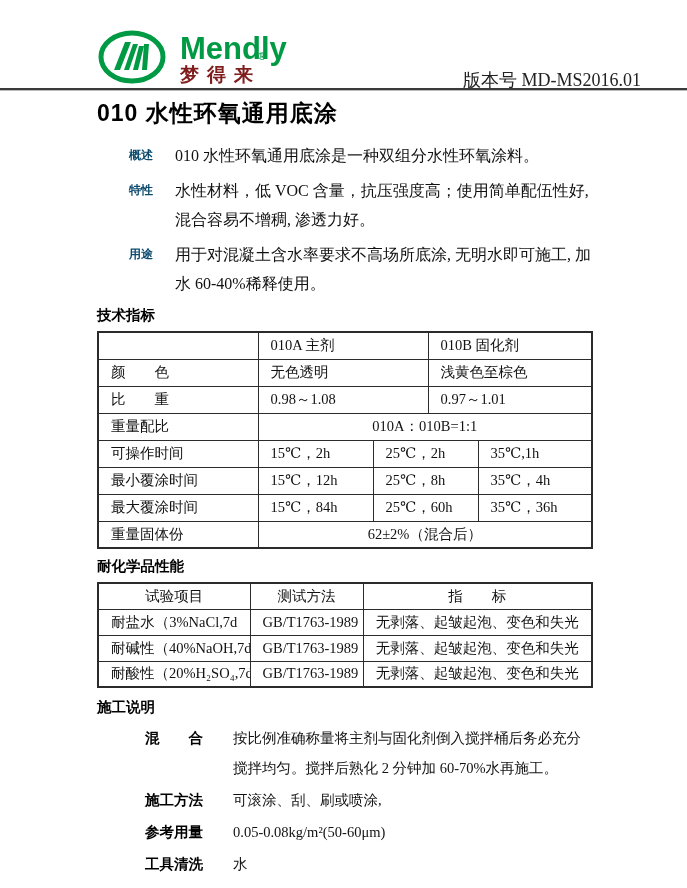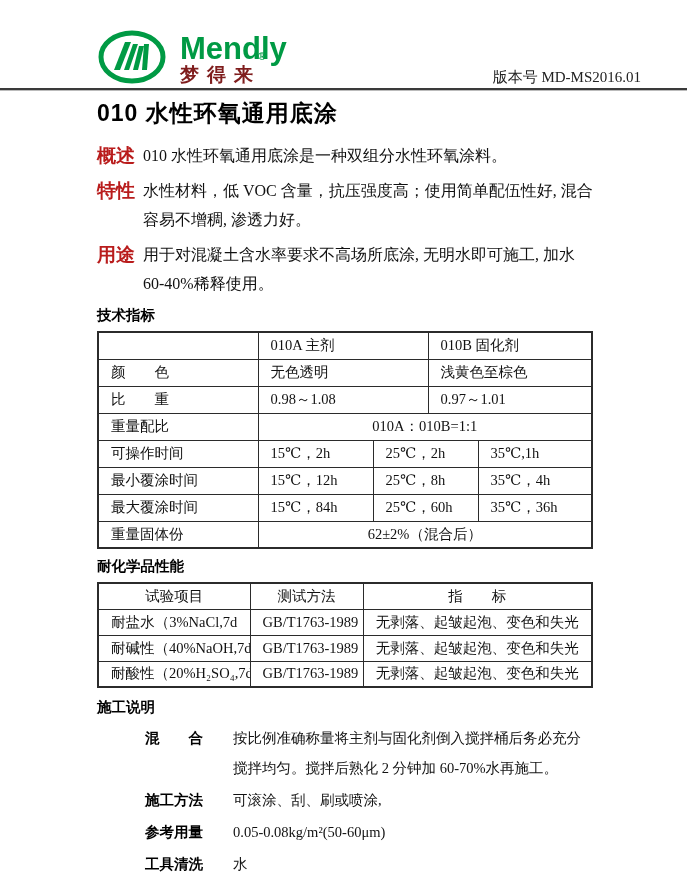--- a/index.html
+++ b/index.html
@@ -15,32 +15,32 @@
   .header { position:relative; height:90px; }
   .logo { position:absolute; left:98px; top:26px; display:flex; align-items:flex-start; }
   .logo-mark { width:72px; height:58px; position:relative; }
   .reg { position:absolute; left:160px; top:24px; color:#009a44; font-size:11px;
          font-family:"Liberation Sans",sans-serif; font-weight:bold; }
   .logo-text { margin-left:10px; margin-top:8px; }
   .brand-en { color:#009a44; font-family:"Liberation Sans",sans-serif; font-weight:bold;
               font-size:31px; line-height:30px; letter-spacing:0px; }
   .brand-cn { color:#7f1d1d; font-family:Liberation Sans, sans-serif; font-weight:bold;
               font-size:19px; letter-spacing:8px; line-height:22px; }
-  .version { position:absolute; right:46px; top:68px; font-size:15px; color:#222; }
+  .version { position:absolute; right:46px; top:68px; font-size:18px; color:#222; }
   .hrule { position:absolute; left:0; top:88px; width:687px; height:3px;
            background:#3a3a3a; border-bottom:1px solid #bbb; }
 
   
   .content { position:absolute; left:97px; top:98px; width:496px; }
   .doc-title { font-family:"Liberation Sans","DejaVu Sans",sans-serif; font-weight:bold;
                font-size:23px; color:#000; letter-spacing:1px; margin-bottom:12px; }
 
   .def-row { display:flex; margin-bottom:6px; }
   .def-label { flex:0 0 46px; font-family:"Liberation Sans",sans-serif; font-weight:bold;
-               font-size:19px; line-height:29px; color:#b91c1c; }
+               font-size:12px; line-height:29px; color:#0c4a6e;margin-left:32px; }
   .def-text { flex:1; font-size:16px; line-height:29px; color:#111; }
 
   .sec-heading { font-family:"Liberation Sans",sans-serif; font-weight:bold;
                  font-size:14.5px; color:#000; margin:8px 0 6px 0; }
 
   table { border-collapse:collapse; table-layout:fixed; width:494px; }
   td { border:1px solid #2b2b2b; font-size:14.5px; color:#111;
        padding:0 12px; overflow:hidden; white-space:nowrap; }
   .t1 td { height:27px; }
   .t2 td { height:26px; }

